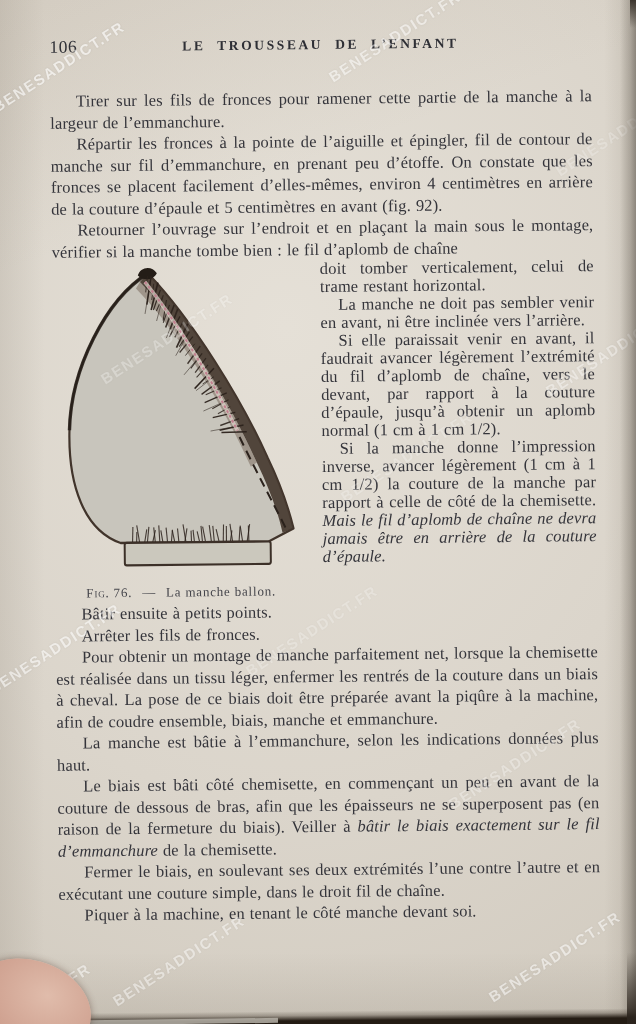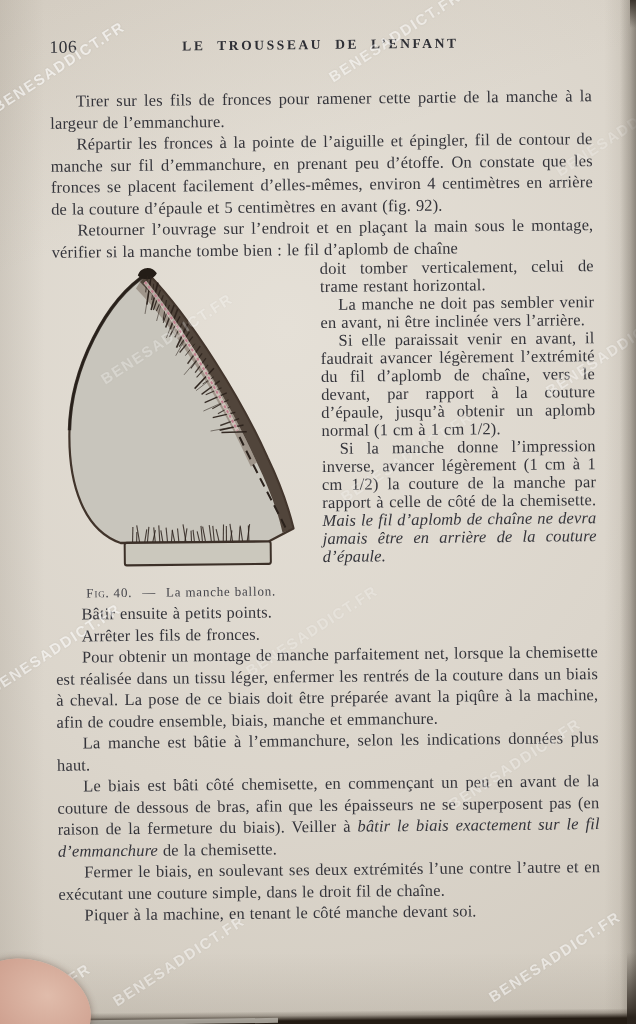--- a/index.html
+++ b/index.html
@@ -183,21 +183,21 @@
             <line x1="175.48342585417993" y1="243.2149650279007" x2="178.004049557347" y2="260" stroke="#2d231d" stroke-width="1.1" opacity="0.85"></line>
             <line x1="185.55398672734992" y1="246.04643537889206" x2="184.42291637943237" y2="260" stroke="#2d231d" stroke-width="1.1" opacity="0.85"></line>
             <line x1="185.66085418088477" y1="244.94451055320678" x2="188.0303052610281" y2="260" stroke="#2d231d" stroke-width="1.1" opacity="0.85"></line>
             <line x1="195.19208131866398" y1="243.6483849990982" x2="192.51901746601433" y2="260" stroke="#2d231d" stroke-width="1.1" opacity="0.85"></line>
             <line x1="193.9015461521558" y1="244.94311284379364" x2="194.25692566925136" y2="260" stroke="#2d231d" stroke-width="1.1" opacity="0.85"></line>
           </g>
 
         <rect x="70" y="260" width="146" height="21" rx="2" fill="#cbc8bd" stroke="#3c3028" stroke-width="2"></rect>
       </svg>
       <div class="figcap">
-        <span class="sc">Fig. 40.</span><span>—</span><span>La manche ballon.</span>
+        <span class="sc">Fig. 76.</span><span>—</span><span>La manche ballon.</span>
       </div>
     </div>
 
     <p class="tight"><span>doit tomber verticalement, celui de trame restant horizontal.</span></p>
     <p class="tight ind"><span>La manche ne doit pas sembler venir en avant, ni être inclinée vers l’arrière.</span></p>
     <p class="tight ind"><span>Si elle paraissait venir en avant, il faudrait avancer légèrement l’extrémité du fil d’aplomb de chaîne, vers le devant, par rapport à la couture d’épaule, jusqu’à obtenir un aplomb normal (1 cm à 1 cm 1/2).</span></p>
     <p class="tight ind"><span>Si la manche donne l’impression inverse, avancer légèrement (1 cm à 1 cm 1/2) la couture de la manche par rapport à celle de côté de la chemisette. </span><em>Mais le fil d’aplomb de chaîne ne devra jamais être en arrière de la couture d’épaule.</em></p>
 
     <p class="ind clr"><span>Bâtir ensuite à petits points.</span></p>
     <p class="ind"><span>Arrêter les fils de fronces.</span></p>

